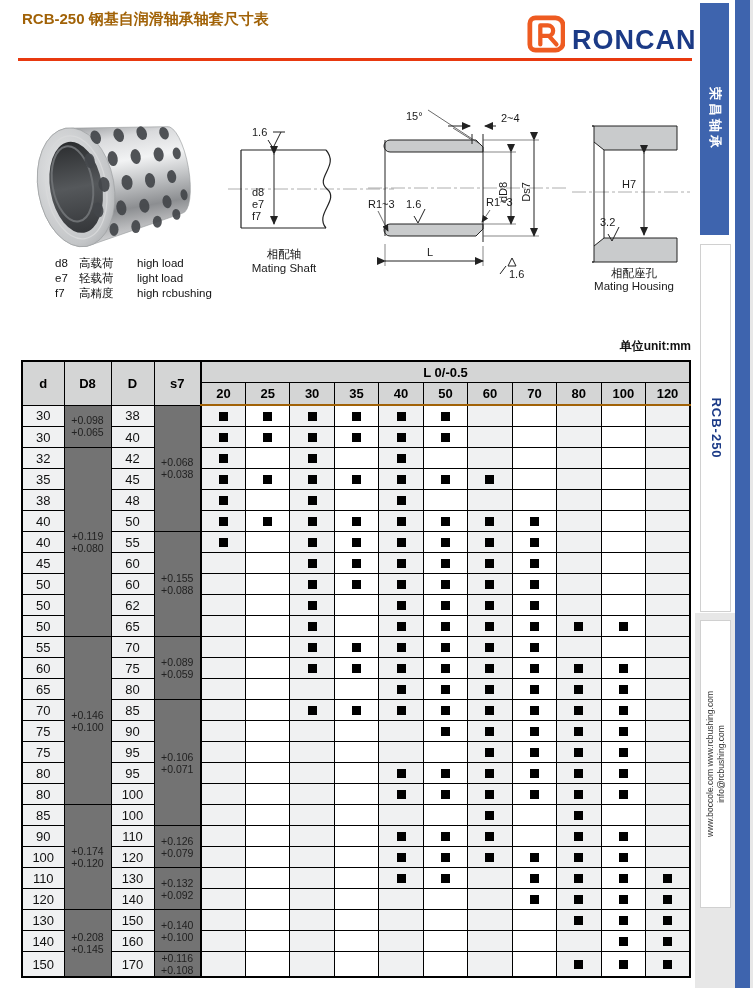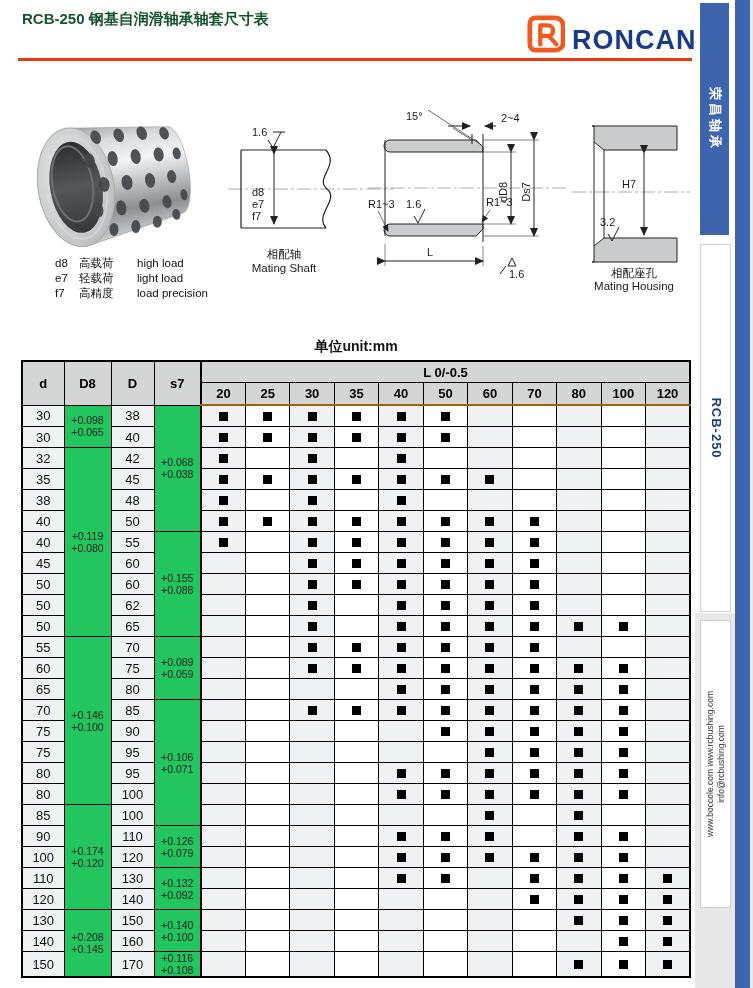--- a/index.html
+++ b/index.html
@@ -1,20 +1,20 @@
 <!DOCTYPE html>
 <html><head>
 <meta charset="utf-8">
 <style>
   html,body{margin:0;padding:0;}
   body{width:753px;height:988px;position:relative;font-family:"Liberation Sans",sans-serif;background:#ffffff;overflow:hidden;}
   .page{position:absolute;inset:0;background:#fff;}
 
   
-  .hdr{position:absolute;left:22px;top:9px;color:#14532d;}
+  .hdr{position:absolute;left:22px;top:9px;color:#a16207;}
   .hdr .zh{font-size:15px;font-weight:bold;line-height:19px;}
   .hdr .en{font-size:13.5px;font-weight:bold;line-height:18px;}
   .logo{position:absolute;left:527px;top:13px;display:flex;align-items:center;gap:7px;}
   .logo .brand{color:#1b3a86;font-weight:bold;font-size:27px;letter-spacing:1px;line-height:30px;}
   .logo sup{font-size:9px;vertical-align:18px;color:#1b3a86;}
   .redline{position:absolute;left:18px;top:58px;width:674px;height:3px;background:#e8390f;}
 
   
   .photo{position:absolute;left:26px;top:98px;}
   .legend{position:absolute;left:55px;top:256px;font-size:11.5px;color:#111;}
@@ -22,31 +22,31 @@
   .legend .code{width:16px;}
   .legend .zh{width:50px;}
 
   
   .diag{position:absolute;}
   svg text{font-family:"Liberation Sans",sans-serif;fill:#1a1a1a;}
   .cap{font-size:11.5px;}
   .dim{font-size:11px;}
 
   
-  .unit{position:absolute;left:21px;top:338px;width:670px;text-align:center;font-size:14px;color:#111;font-weight:bold;}
+  .unit{position:absolute;left:21px;top:338px;width:670px;text-align:right;font-size:12px;color:#111;font-weight:bold;}
 
   
   .tblwrap{position:absolute;left:21px;top:360px;}
   table{border-collapse:collapse;table-layout:fixed;width:670px;border:2px solid #000;}
   th,td{border:1px solid #000;padding:0;text-align:center;vertical-align:middle;}
   thead th{background:#d4d5d5;font-size:13px;font-weight:bold;height:20px;}
   thead tr.sizes th{border-bottom:2px solid #a16207;height:21px;}
   tbody td{height:20px;font-size:13px;color:#111;background:#fff;}
   td.shade{background:#f0f1f2;}
-  td.tol{font-size:10.5px;line-height:12px;color:#222;background:#22c55e;}
+  td.tol{font-size:10.5px;line-height:12px;color:#222;background:#737373;}
   .thick{border-left:2px solid #000;}
   .sq{width:9px;height:9px;background:#000;margin:0 auto;}
 
   
   .side-bg{position:absolute;left:695px;top:0;width:58px;height:988px;background:#e7e7e7;}
   .side-white{position:absolute;left:695px;top:0;width:40px;height:613px;background:#ffffff;}
   .blue-strip{position:absolute;left:735px;top:0;width:15px;height:988px;background:#3e64ae;}
   .tab{position:absolute;left:700px;width:29px;}
   .tab1{top:3px;height:232px;background:#3e64ae;}
   .tab2{top:244px;height:366px;background:#ffffff;border:1px solid #d0d0d0;}
@@ -135,21 +135,21 @@
       <span>high load</span>
     </div>
     <div class="row">
       <span class="code">e7</span>
       <span class="zh">轻载荷</span>
       <span>light load</span>
     </div>
     <div class="row">
       <span class="code">f7</span>
       <span class="zh">高精度</span>
-      <span>load precision</span>
+      <span>high rcbushing</span>
     </div>
   </div>
 
   <svg class="diag" style="left:226px;top:100px" width="175" height="185" viewBox="0 0 175 185">
     <defs>
       <marker id="ar1" markerWidth="10" markerHeight="8" refX="8" refY="4" orient="auto">
           <path d="M0,0 L9,4 L0,8 Z" fill="#222"></path>
         </marker>
     </defs>
     <line x1="2" y1="89" x2="168" y2="89" stroke="#999" stroke-width="0.8" stroke-dasharray="14 3 3 3"></line>

